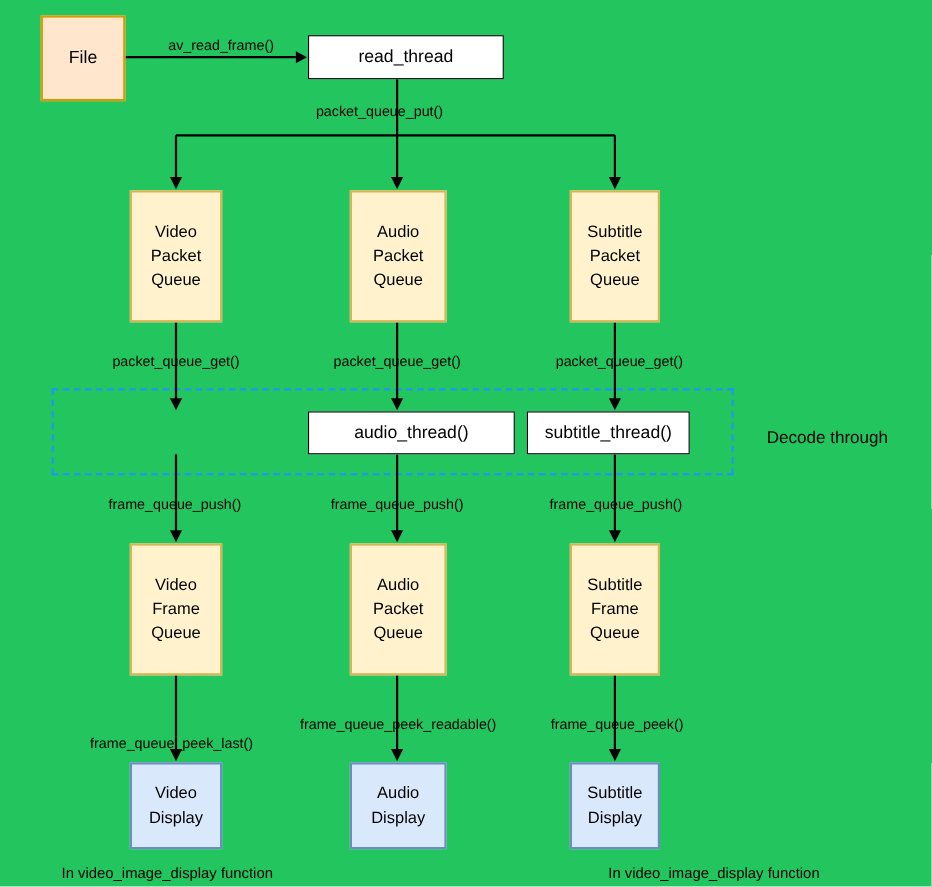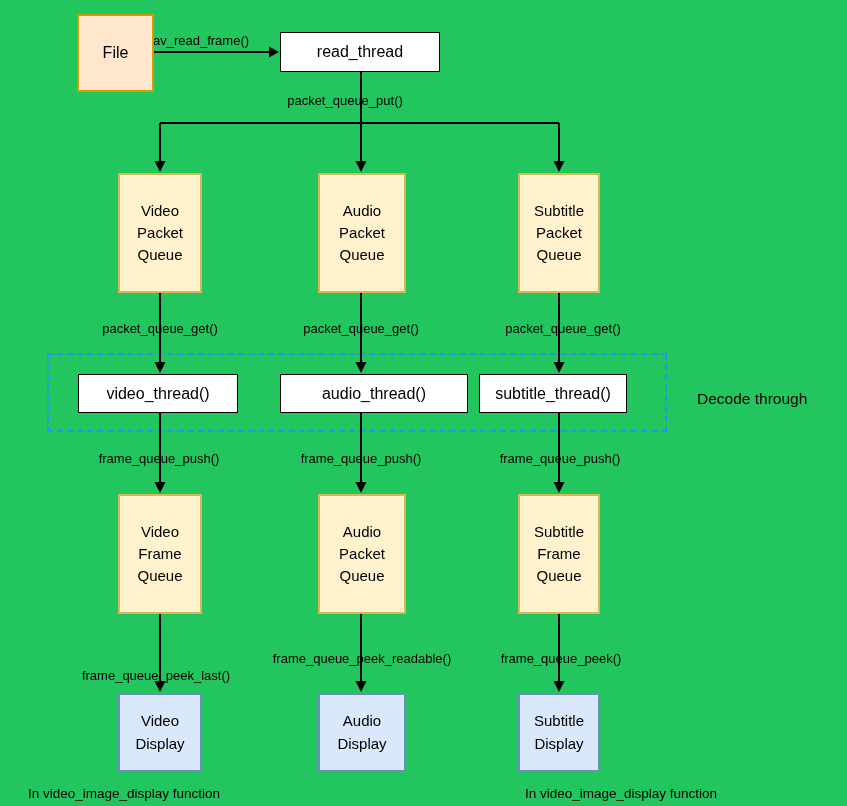--- a/index.html
+++ b/index.html
@@ -7,32 +7,32 @@
     position:relative; width:847px; height:806px; background:#22c55e;
     font-family:"Liberation Sans", sans-serif; color:#000; overflow:hidden;
   }
   .node {
     position:absolute; box-sizing:border-box;
     display:flex; align-items:center; justify-content:center;
     text-align:center; white-space:pre-line;
   }
   .node-queue  { background:#fff2cc; border:2px solid #d6b656; font-size:15px; line-height:1.45; }
   .node-plain  { background:#ffffff; border:1.5px solid #000000; font-size:16px; }
-  .node-file   { background:#ffe6cc; border:2px solid #d79b00; font-size:16px;margin-left:40px; }
+  .node-file   { background:#ffe6cc; border:2px solid #d79b00; font-size:16px; }
   .node-disp   { background:#dae8fc; border:2px solid #6c8ebf; font-size:15px; line-height:1.5; }
   .dashed-region {
     position:absolute; left:47px; top:353px; width:620px; height:79px;
     box-sizing:border-box; border:2px dashed #2196f3; background:transparent;
   }
   .edge-label {
     position:absolute; transform:translateX(-50%);
     font-size:13px; white-space:nowrap; background:transparent;
   }
   .region-label { position:absolute; left:697px; top:390px; font-size:15.5px; white-space:nowrap; }
-  .caption { position:absolute; top:786px; font-size:13.5px; white-space:nowrap; }
+  .caption { position:absolute; top:786px; font-size:13.5px; white-space:nowrap;margin-left:28px; }
   svg.connectors { position:absolute; left:0; top:0; width:847px; height:806px; pointer-events:none; }
   svg.connectors line { stroke:#000; stroke-width:2; }
   svg.connectors polygon { fill:#000; stroke:none; }
 </style>
 </head>
 <body>
 
 <div class="canvas">
 
   <div class="dashed-region"></div>
@@ -86,33 +86,32 @@
       <line x1="160" y1="613" x2="160" y2="682"></line>
       <polygon points="154.5,681 165.5,681 160,692"></polygon>
       <line x1="361" y1="613" x2="361" y2="682"></line>
       <polygon points="355.5,681 366.5,681 361,692"></polygon>
       <line x1="559" y1="613" x2="559" y2="682"></line>
       <polygon points="553.5,681 564.5,681 559,692"></polygon>
     </g>
   </svg>
 
   <div class="node node-file" style="left:37px;  top:14px;  width:77px;  height:78px;">File</div>
-  <div class="node node-plain" style="left:280px; top:32px;  width:160px; height:40px;">read_thread</div>
+  <div class="node node-plain" style="left:280px; top:32px;  width:178px; height:40px;">read_thread</div>
 
   <div class="node node-queue" style="left:118px; top:173px; width:84px;  height:120px;">Video
 Packet
 Queue</div>
   <div class="node node-queue" style="left:318px; top:173px; width:88px;  height:120px;">Audio
 Packet
 Queue</div>
   <div class="node node-queue" style="left:518px; top:173px; width:82px;  height:120px;">Subtitle
 Packet
 Queue</div>
 
-  <div class="node node-plain" style="left:78px;  top:374px; width:160px; height:39px;">video_thread()</div>
   <div class="node node-plain" style="left:280px; top:374px; width:188px; height:39px;">audio_thread()</div>
   <div class="node node-plain" style="left:479px; top:374px; width:148px; height:39px;">subtitle_thread()</div>
 
   <div class="node node-queue" style="left:118px; top:494px; width:84px;  height:120px;">Video
 Frame
 Queue</div>
   <div class="node node-queue" style="left:318px; top:494px; width:88px;  height:120px;">Audio
 Packet
 Queue</div>
   <div class="node node-queue" style="left:518px; top:494px; width:82px;  height:120px;">Subtitle

